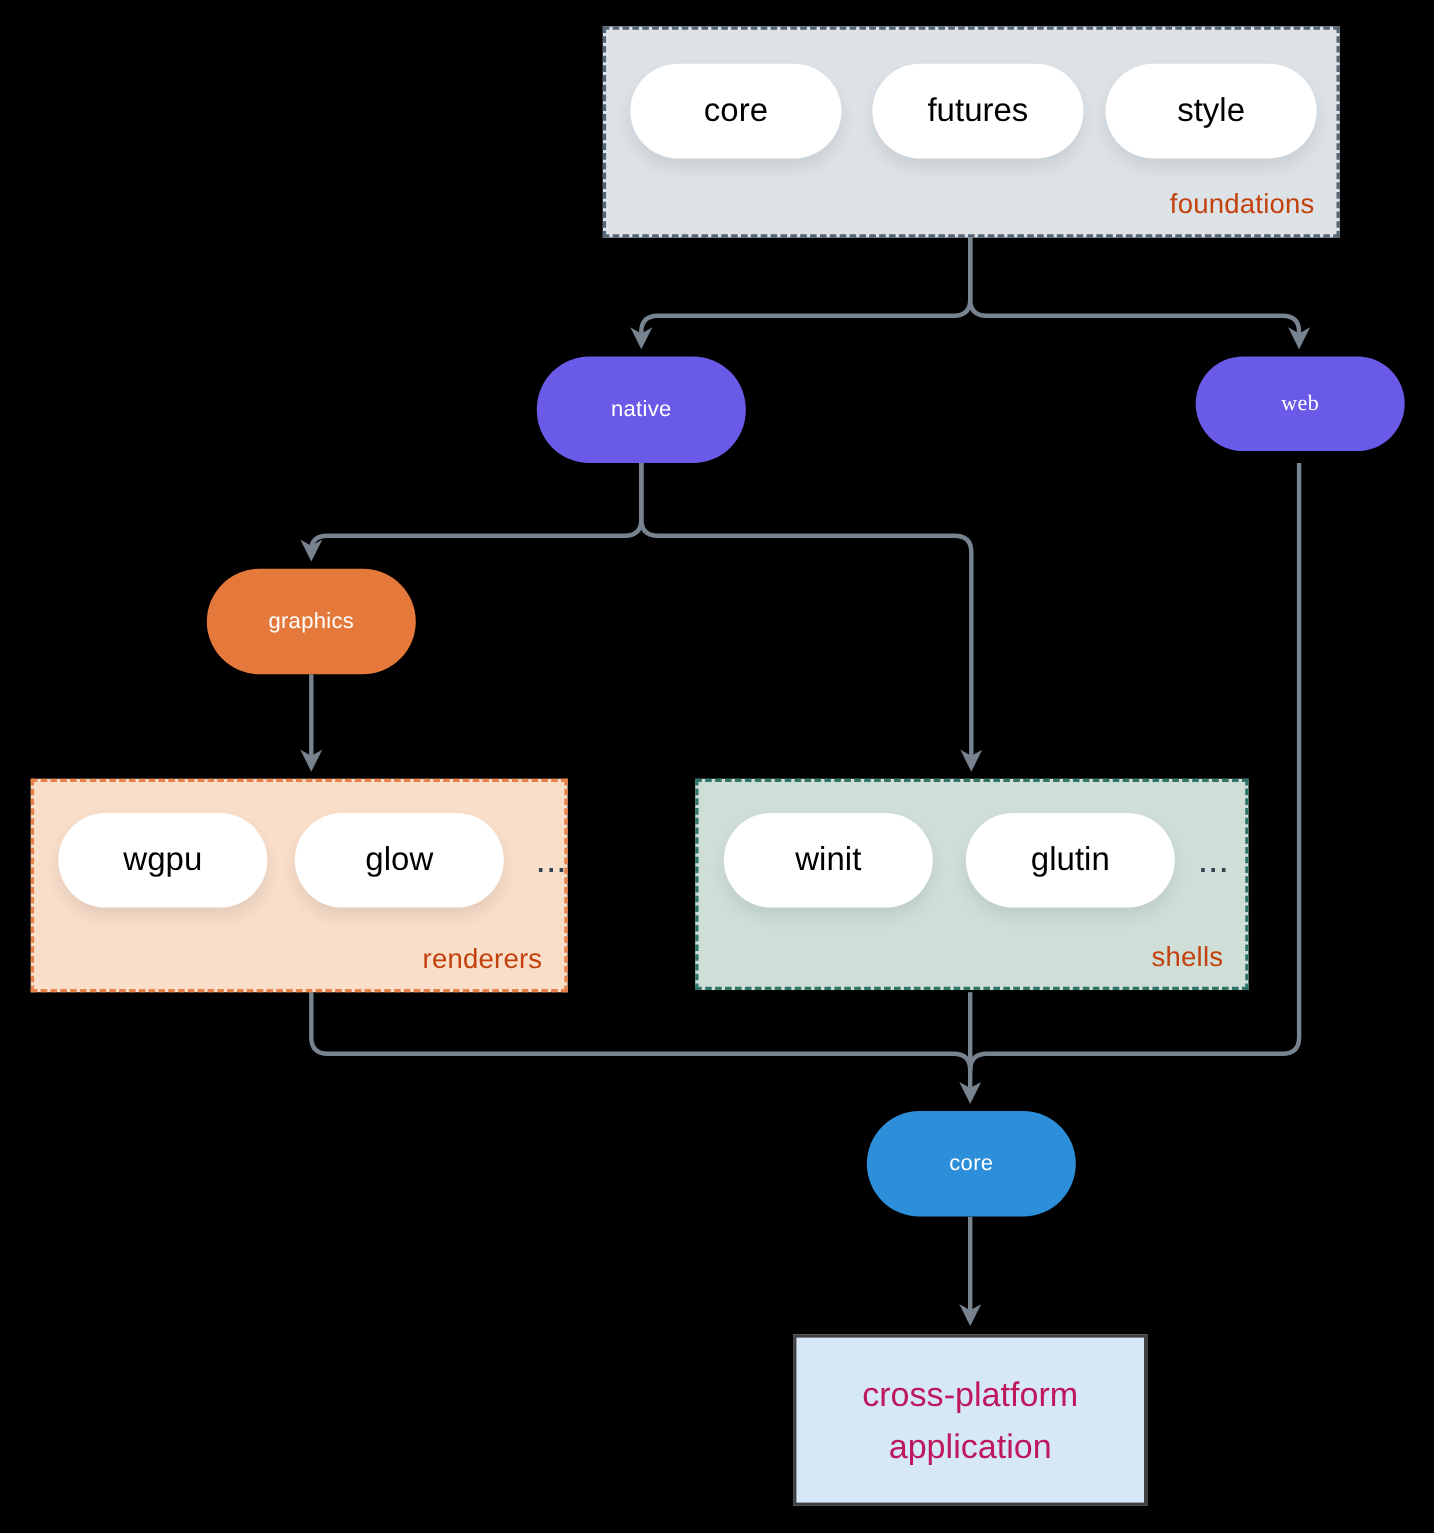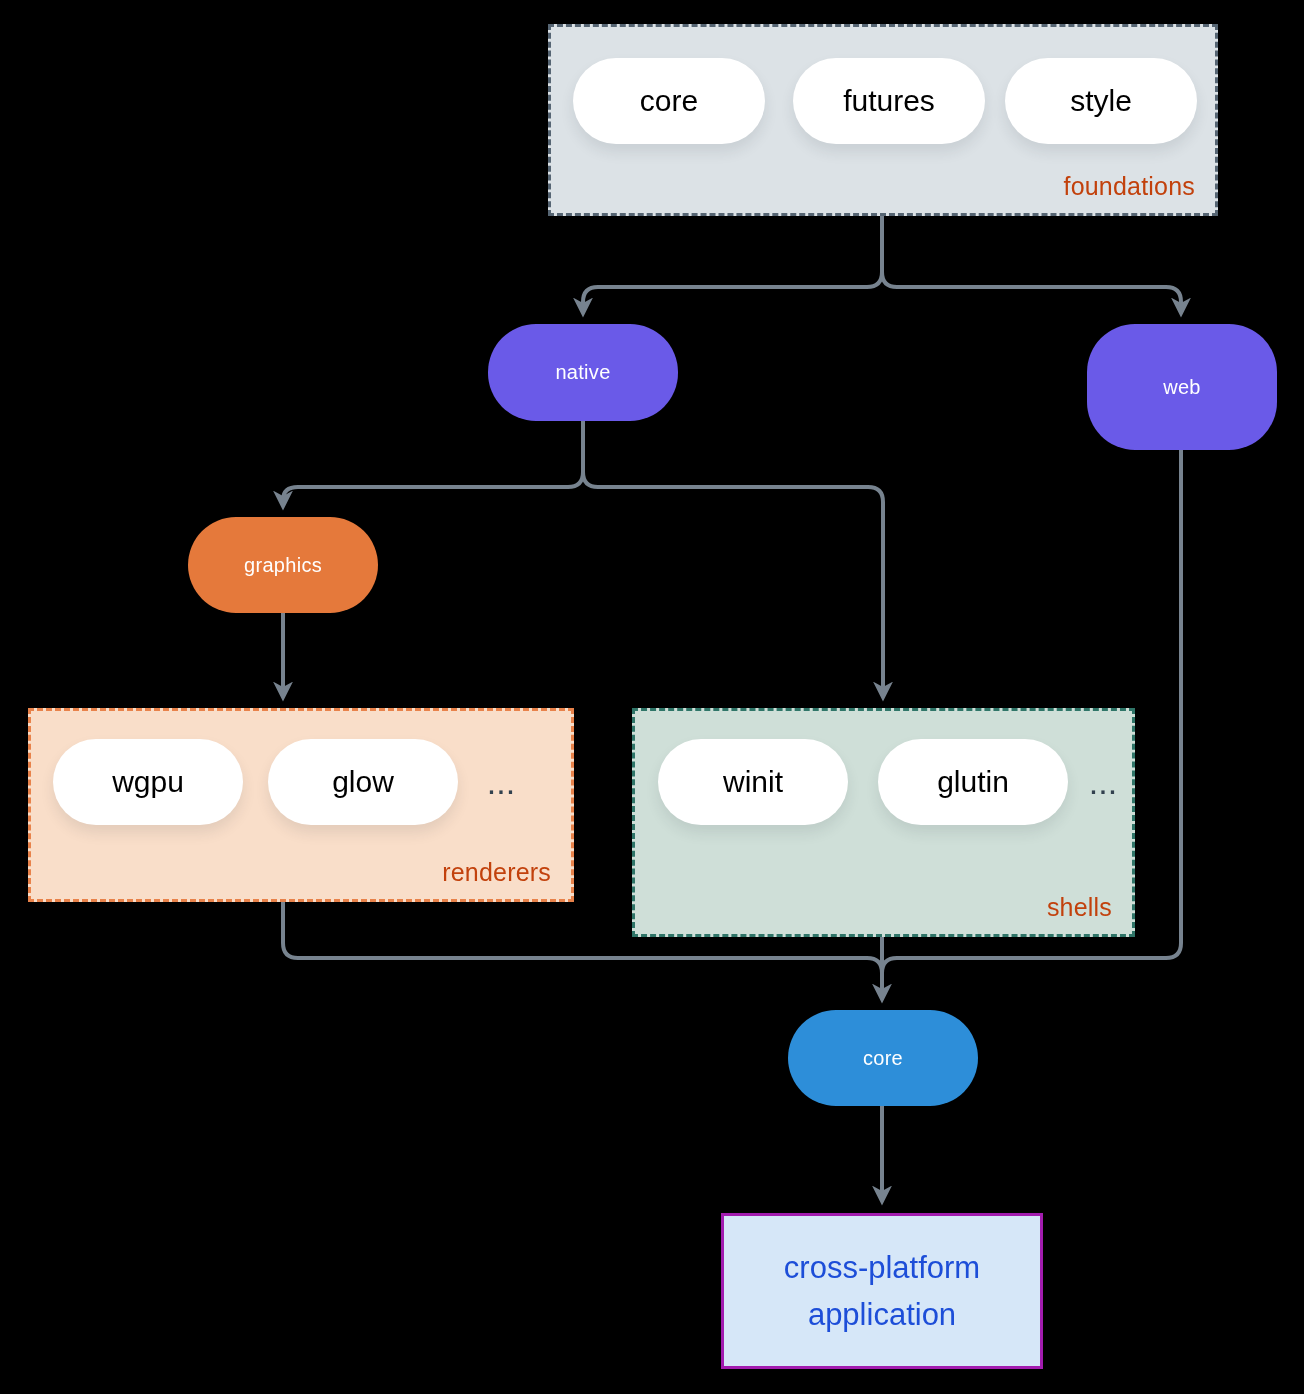--- a/index.html
+++ b/index.html
@@ -5,52 +5,52 @@
   html,body{margin:0;padding:0;background:#000;}
   .canvas{
     position:relative;width:1304px;height:1394px;background:#000;overflow:hidden;
     font-family:"Liberation Sans","DejaVu Sans",sans-serif;
   }
   .edges{position:absolute;left:0;top:0;width:1304px;height:1394px;}
 
   
   .group{position:absolute;box-sizing:border-box;border:3px dashed;}
   .group-foundations{left:548px;top:24px;width:670px;height:192px;background:#dce2e6;border-color:#566573;}
-  .group-renderers{left:28px;top:708px;width:546px;height:194px;background:#f9dec9;border-color:#e8824a;}
-  .group-shells{left:632px;top:708px;width:503px;height:229px;background:#cfdfd8;border-color:#2f7568;}
+  .group-renderers{left:28px;top:708px;width:488px;height:194px;background:#f9dec9;border-color:#e8824a;}
+  .group-shells{left:632px;top:708px;width:503px;height:192px;background:#cfdfd8;border-color:#2f7568;}
   .group-label{
     position:absolute;right:20px;bottom:12px;font-size:25px;color:#c2410c;letter-spacing:.2px;
   }
 
   
   .pill{
     position:absolute;height:86px;border-radius:43px;background:#ffffff;
     display:flex;align-items:center;justify-content:center;
     font-size:30px;color:#000000;box-shadow:0 8px 14px rgba(40,50,60,.10);
   }
   .ellipsis{
     position:absolute;font-size:34px;color:#32414e;display:flex;align-items:center;justify-content:center;
   }
 
   
   .node{
     position:absolute;border-radius:48px;display:flex;align-items:center;justify-content:center;
     font-size:20px;color:#ffffff;letter-spacing:.3px;
   }
   .node-native{left:488px;top:324px;width:190px;height:97px;background:#6a5ae8;}
-  .node-web{left:1087px;top:324px;width:190px;height:126px;background:#6a5ae8;}
+  .node-web{left:1087px;top:324px;width:190px;height:86px;background:#6a5ae8;font-family:Liberation Serif, serif;}
   .node-graphics{left:188px;top:517px;width:190px;height:96px;background:#e5793b;}
   .node-iced{left:788px;top:1010px;width:190px;height:96px;background:#2d8ed9;}
 
   
   .app-box{
     position:absolute;left:721px;top:1213px;width:322px;height:156px;box-sizing:border-box;
-    background:#d6e7f8;border:3px solid #a21caf;
+    background:#d6e7f8;border:3px solid #404040;
     display:flex;align-items:center;justify-content:center;text-align:center;
-    font-size:31px;line-height:47px;color:#1d4ed8;padding:0 26px;
+    font-size:31px;line-height:47px;color:#be185d;padding:0 26px;
   }
 </style>
 </head>
 <body>
 
 <div class="canvas">
 
   <svg class="edges" viewBox="0 0 1304 1394" xmlns="http://www.w3.org/2000/svg">
     <defs>
       <marker id="arrow" markerUnits="userSpaceOnUse" markerWidth="20" markerHeight="20" viewBox="0 0 18 18" refX="13" refY="9" orient="auto">

